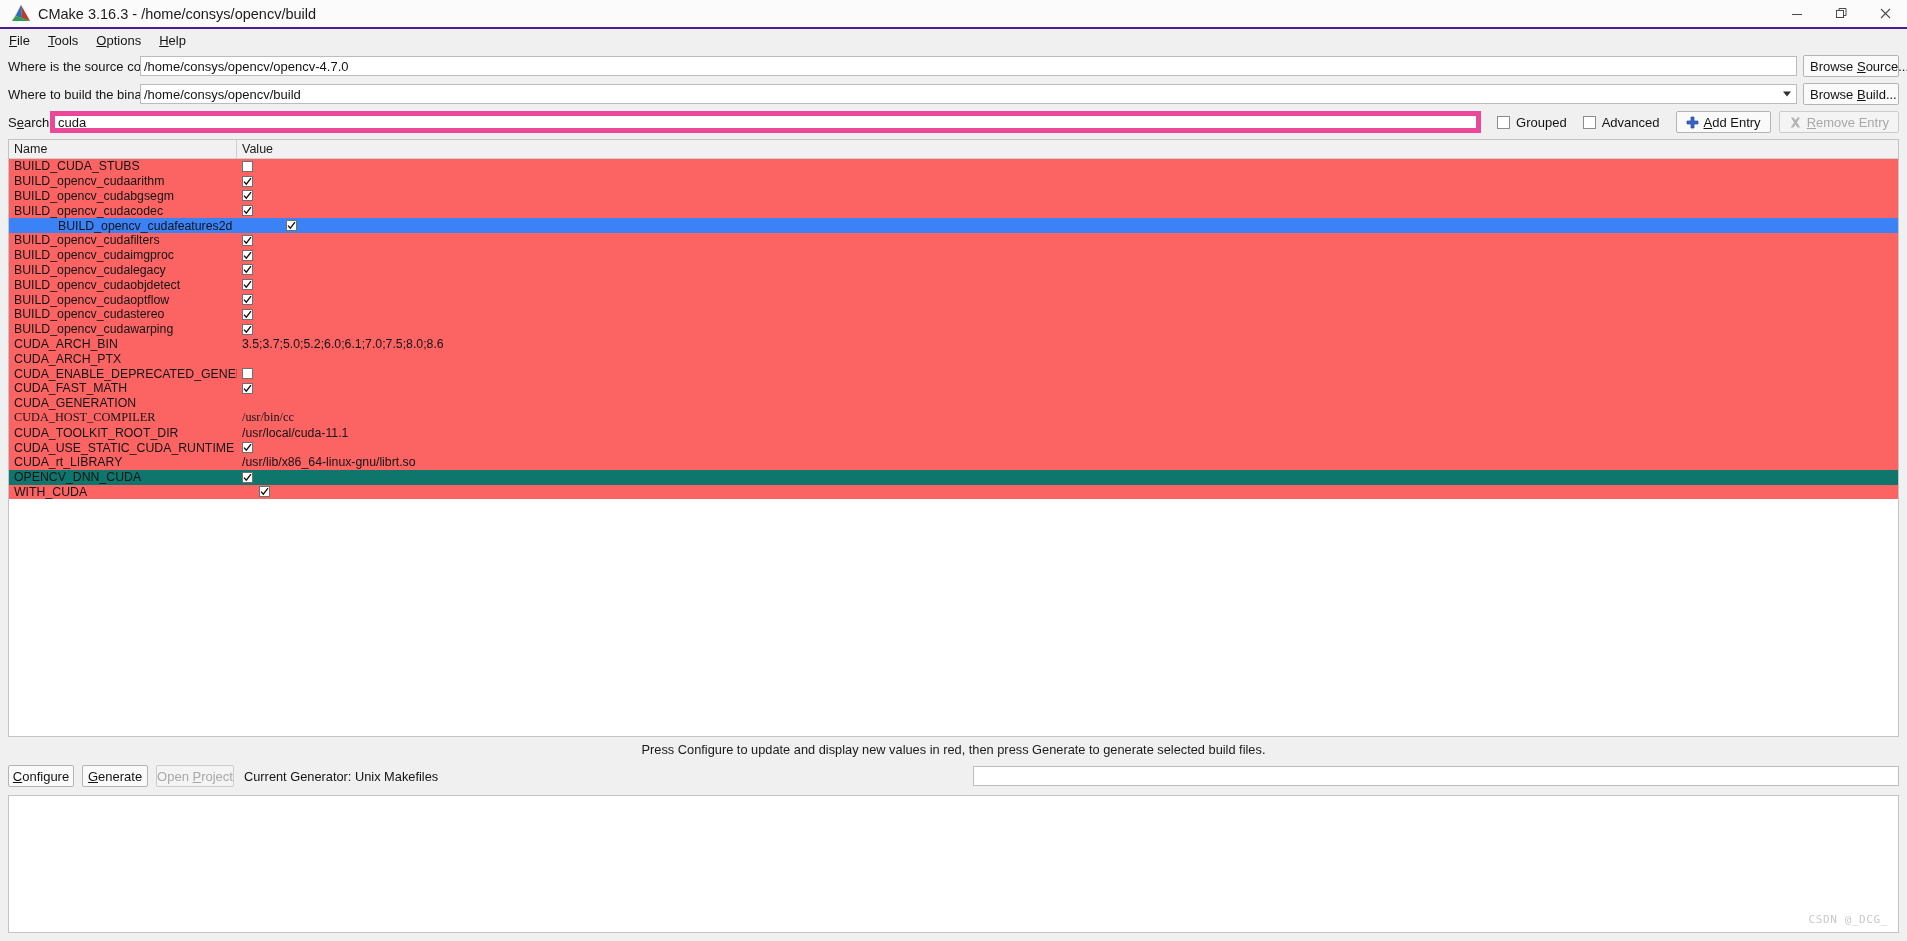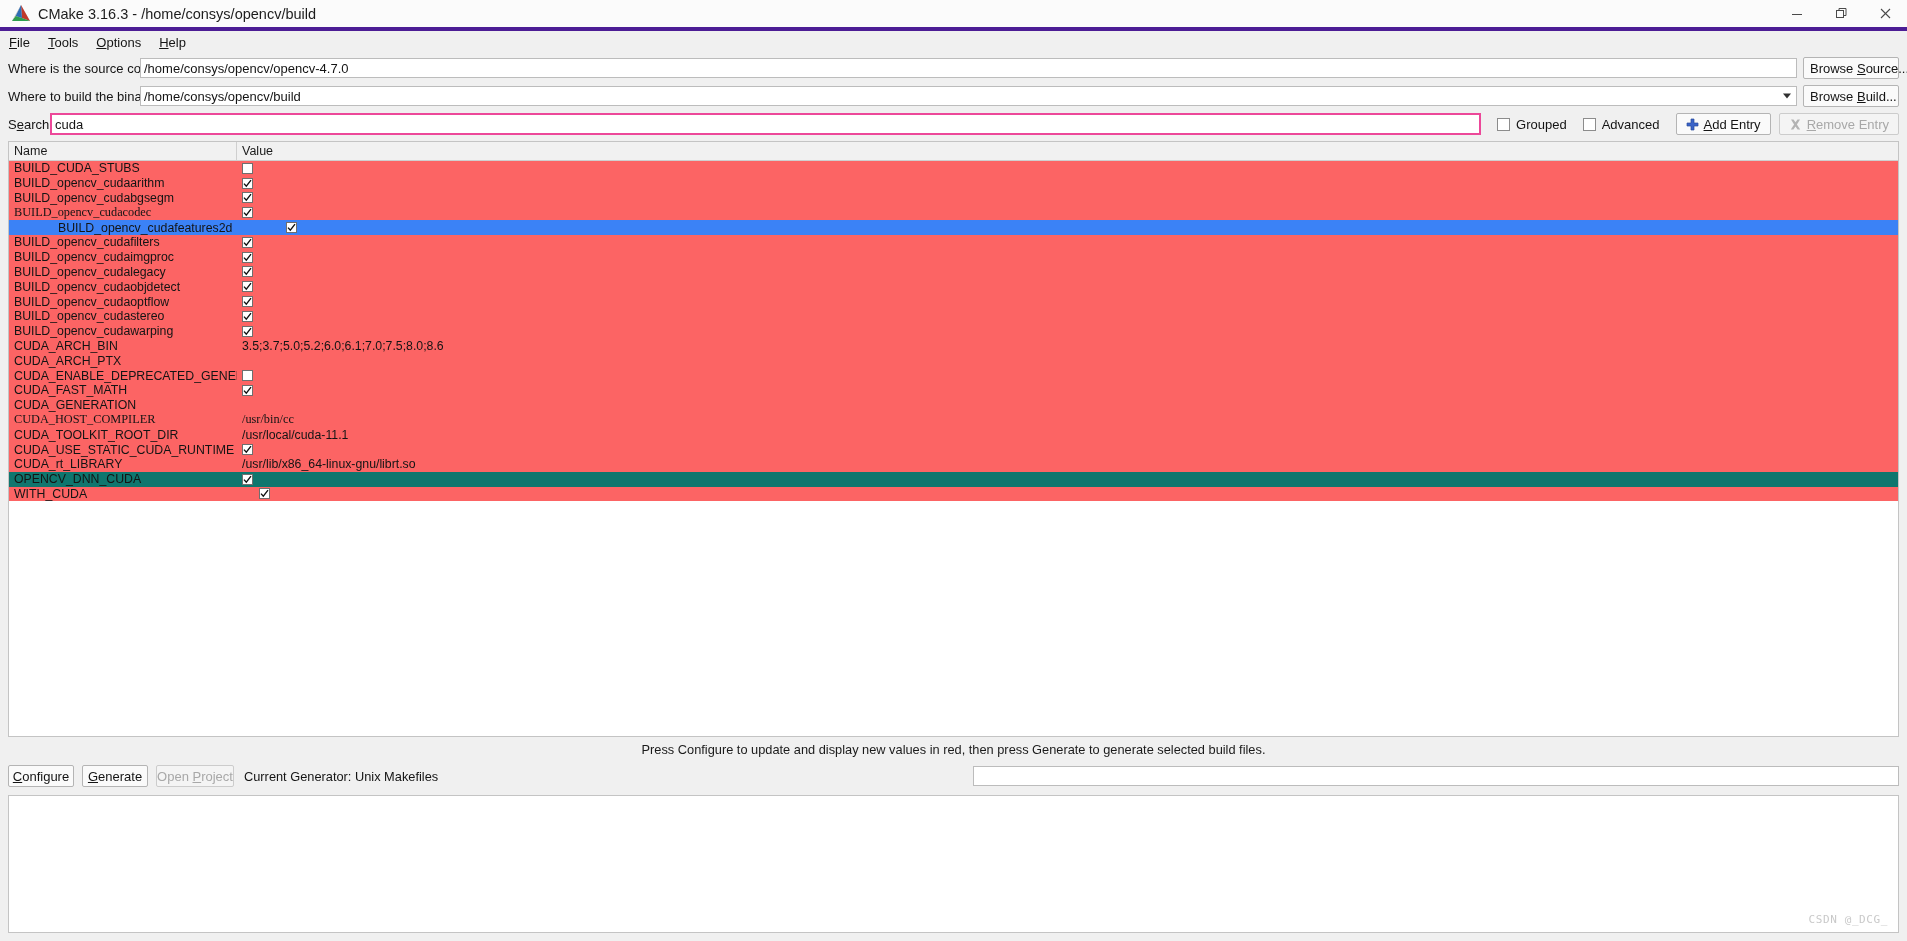--- a/index.html
+++ b/index.html
@@ -9,21 +9,21 @@
     font-family: "Liberation Sans", sans-serif;
     font-size: 13px;
     color: #1a1a1a;
     overflow: hidden;
   }
   .app { width: 1907px; height: 941px; display: flex; flex-direction: column; background: #f0f0f0; }
 
   
   .titlebar {
     height: 27px; background: #fbfbfb; display: flex; align-items: center;
-    border-bottom: 4px solid #4c1d95; flex: 0 0 auto;
+    border-bottom: 2px solid #4c1d95; flex: 0 0 auto;
   }
   .title-logo { width: 26px; height: 22px; margin-left: 8px; display:flex; align-items:center; justify-content:center; }
   .title-text { font-size: 14.5px; color: #1c1c1c; margin-left: 4px; }
   .title-spacer { flex: 1 1 auto; }
   .winbtns { display: flex; align-items: center; height: 27px; }
   .winbtn { width: 44px; height: 27px; display: flex; align-items: center; justify-content: center; color: #3b3b3b; }
   .winbtn svg { display:block; }
 
   
   .menubar { height: 22px; background: #f0f0f0; display: flex; align-items: center; flex: 0 0 auto; }
@@ -44,21 +44,21 @@
     box-sizing: border-box;
   }
   .txt-grow { flex: 1 1 auto; }
   .combo { position: relative; padding-right: 16px; }
   .combo .arrow {
     position: absolute; right: 5px; top: 50%; transform: translateY(-50%);
     width: 0; height: 0; border-left: 4px solid transparent; border-right: 4px solid transparent;
     border-top: 5px solid #303030;
   }
   .search-input {
-    height: 22px; border: 2px solid #ec4899; background: #ffffff; flex: 1 1 auto;
+    height: 22px; border: 5px solid #ec4899; background: #ffffff; flex: 1 1 auto;
     box-shadow: inset 0 0 0 1px #ffffff;
   }
 
   .btn {
     height: 22px; border: 1px solid #b4b4b4; border-radius: 2px; background: #fafafa;
     font-size: 13px; color: #141414; display: inline-flex; align-items: center; justify-content: center;
     padding: 0 9px; white-space: nowrap; box-sizing: border-box;
   }
   .btn.disabled { color: #a8a8a8; border-color: #cccccc; background: #f4f4f4; }
   .btn u { text-decoration: underline; }
@@ -241,21 +241,21 @@
         <div class="trow" style="background: rgb(252, 100, 100);">
           <div class="td-name">BUILD_opencv_cudabgsegm</div>
           <div class="td-value">
             <span class="cell-chk">
               <svg width="9" height="9" viewBox="0 0 9 9">
                 <polyline points="1,4.6 3.3,7.2 8,1.2" fill="none" stroke="#101010" stroke-width="1.35"></polyline>
               </svg>
             </span>
           </div>
         </div>
-        <div class="trow" style="background: rgb(252, 100, 100); font-family: Liberation Serif, serif;">
+        <div class="trow" style="background: rgb(252, 100, 100);">
           <div class="td-name">BUILD_opencv_cudacodec</div>
           <div class="td-value">
             <span class="cell-chk">
               <svg width="9" height="9" viewBox="0 0 9 9">
                 <polyline points="1,4.6 3.3,7.2 8,1.2" fill="none" stroke="#101010" stroke-width="1.35"></polyline>
               </svg>
             </span>
           </div>
         </div>
         <div class="trow" style="background: #3b82f6; padding-left: 44px;">

